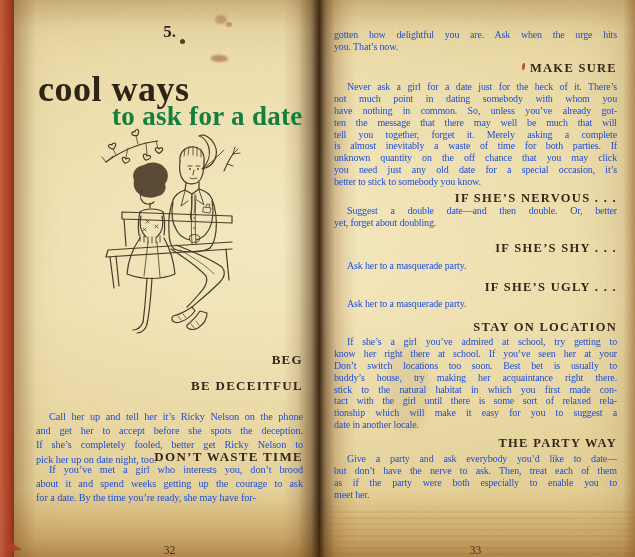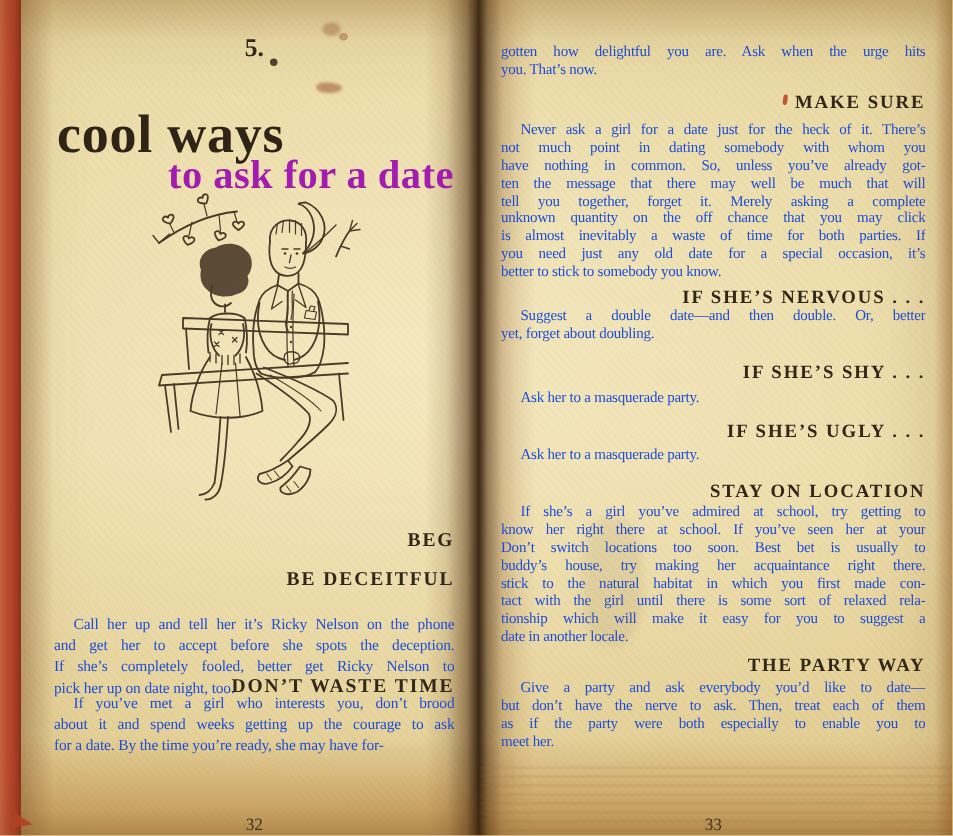--- a/index.html
+++ b/index.html
@@ -53,21 +53,21 @@
   .col-r{left:334px;width:283px;}
   .para{position:absolute;color:#1d4ed8;}
   .para .jline{text-align:justify;overflow:hidden;}
   .para .jline:not(:last-child)::after{content:"";display:inline-block;width:100%;height:0;vertical-align:top;}
   .pl .jline{font-size:10.3px;line-height:14.2px;height:14.2px;letter-spacing:-0.1px;}
   .pr .jline{font-size:10px;line-height:11.9px;height:11.9px;letter-spacing:-0.15px;}
   .indent-first .jline:first-child{text-indent:13px;}
   .chapter-num{position:absolute;left:36px;width:267px;top:22px;text-align:center;
     font-size:17px;font-weight:bold;color:#33271a;}
   .title1{position:absolute;left:38px;top:68px;font-size:36px;font-weight:bold;color:#2f2416;letter-spacing:.5px;}
-  .title2{position:absolute;left:112px;top:101px;font-size:27px;font-weight:bold;color:#a21caf;letter-spacing:.3px;}
+  .title2{position:absolute;left:112px;top:101px;font-size:27px;font-weight:bold;color:#15803d;letter-spacing:.3px;}
   .pagenum{position:absolute;text-align:center;font-size:11.5px;color:#3a2d1d;margin-top:40px;}
   .illu{position:absolute;left:100px;top:128px;width:142px;height:212px;}
   
   .stain{position:absolute;border-radius:50%;pointer-events:none;}
   .s-dot{left:180px;top:39px;width:5px;height:5px;background:rgba(55,38,20,0.85);}
   .s-speck1{left:215px;top:15px;width:12px;height:9px;background:rgba(150,90,48,0.4);filter:blur(1px);}
   .s-speck2{left:226px;top:22px;width:6px;height:5px;background:rgba(150,90,48,0.45);filter:blur(0.5px);}
   .s-smudge{left:211px;top:55px;width:17px;height:7px;background:rgba(145,70,38,0.5);filter:blur(1px);border-radius:40% 60% 50% 50%;}
   .s-red{left:522px;top:63px;width:3px;height:7px;background:rgba(175,55,28,0.8);border-radius:40%;transform:rotate(8deg);}
   .s-faint{left:388px;top:345px;width:40px;height:85px;background:rgba(120,88,50,0.10);filter:blur(3px);border-radius:40%;}
@@ -182,22 +182,22 @@
       <div class="jline">gotten how delightful you are. Ask when the urge hits</div>
       <div class="jline">you. That’s now.</div>
     </div>
   <div class="heading col-r" style="top:61px">MAKE SURE</div>
   <div class="para pr indent-first col-r" style="top:81px">
       <div class="jline">Never ask a girl for a date just for the heck of it. There’s</div>
       <div class="jline">not much point in dating somebody with whom you</div>
       <div class="jline">have nothing in common. So, unless you’ve already got-</div>
       <div class="jline">ten the message that there may well be much that will</div>
       <div class="jline">tell you together, forget it. Merely asking a complete</div>
+      <div class="jline">is almost inevitably a waste of time for both parties. If</div>
       <div class="jline">unknown quantity on the off chance that you may click</div>
-      <div class="jline">is almost inevitably a waste of time for both parties. If</div>
       <div class="jline">you need just any old date for a special occasion, it’s</div>
       <div class="jline">better to stick to somebody you know.</div>
     </div>
   <div class="heading col-r" style="top:191px">IF SHE’S NERVOUS . . .</div>
   <div class="para pr indent-first col-r" style="top:205px">
       <div class="jline">Suggest a double date—and then double. Or, better</div>
       <div class="jline">yet, forget about doubling.</div>
     </div>
   <div class="heading col-r" style="top:241px">IF SHE’S SHY . . .</div>
   <div class="para pr indent-first col-r" style="top:260px">

